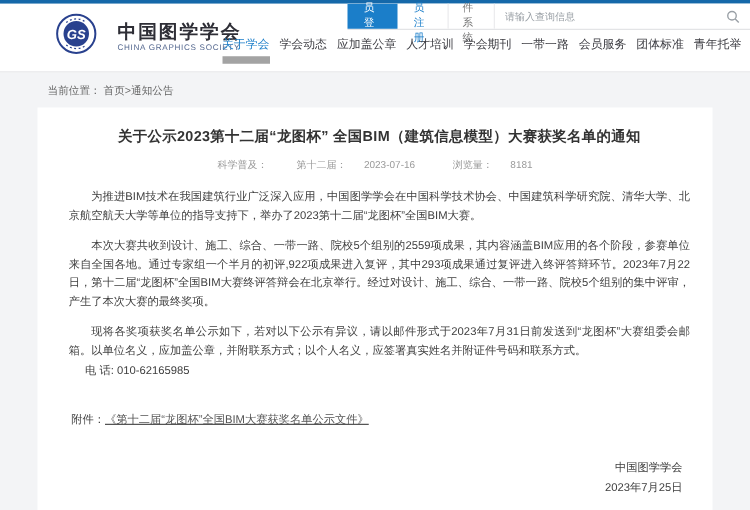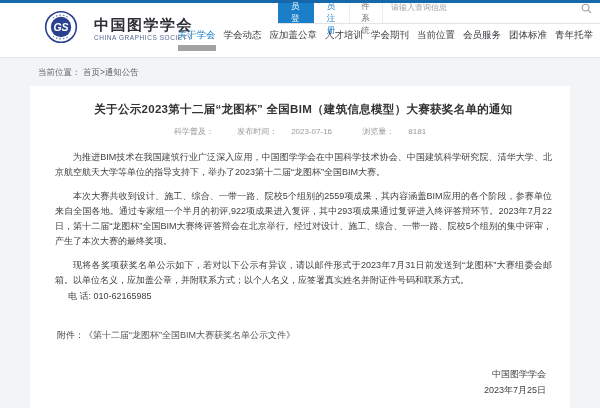--- a/index.html
+++ b/index.html
@@ -18,21 +18,21 @@
   .logo-cn { font-size:15px; font-weight:bold; color:#2e2e36; letter-spacing:1.5px; }
   .logo-en { font-size:6.5px; color:#55688f; letter-spacing:0.55px; margin-top:1px; }
   .utility {
     position:absolute; right:0; top:0; left:278px; height:21px;
     display:flex; align-items:stretch; background:#fff;
     border-bottom:1px solid #e3e4e6; font-size:8.5px;
   }
   .u-login { background:#1b7ec9; color:#fff; padding:0 13px; display:flex; align-items:center; cursor:pointer; }
   .u-reg { color:#1b7ec9; padding:0 13px; display:flex; align-items:center; border-right:1px solid #ececee; cursor:pointer; }
   .u-mail { color:#777; padding:0 11px; display:flex; align-items:center; border-right:1px solid #ececee; cursor:pointer; }
-  .u-search { display:flex; align-items:flex-start; padding:0 8px; gap:16px; flex:0 0 auto; }
+  .u-search { display:flex; align-items:center; padding:0 8px; gap:3px; flex:0 0 auto; }
   .u-search input {
     border:none; outline:none; font-size:8px; width:118px; color:#444;
     font-family:"Liberation Sans","DejaVu Sans",sans-serif; background:transparent;
   }
   .u-search input::placeholder { color:#9aa0a6; }
   .u-search-icon { display:flex; align-items:center; margin-left:56px; cursor:pointer; }
   .nav { position:absolute; right:7px; bottom:6px; display:flex; gap:8px; font-size:9.5px; color:#3c3c42; }
   .nav-item { cursor:pointer; padding-bottom:3px; white-space:nowrap; }
   .nav-item.active { color:#1b7ec9; border-bottom:6px solid #a3a3a3; }
   .breadcrumb { margin:9px 0 7px 38px; font-size:8.5px; color:#666; }
@@ -45,21 +45,21 @@
   .meta { text-align:center; font-size:8px; color:#9a9a9a; margin-top:9px; }
   .meta span { margin:0 7px; }
   .para {
     font-size:9px; color:#3f3f3f; line-height:15px;
     text-indent:2em; margin-top:9px; text-align:justify;
   }
   .para:first-of-type { margin-top:13px; }
   .contact { font-size:9px; color:#3f3f3f; line-height:15px; padding-left:13px; margin-top:1px; }
   .contact a { color:#3f3f3f; cursor:pointer; }
   .attach { margin-top:25px; font-size:9px; color:#444; padding-left:2px; }
-  .attach a { color:#555; cursor:pointer; }
+  .attach a { color:#555; text-decoration:underline; cursor:pointer; }
   .sign { text-align:right; font-size:9px; color:#3f3f3f; margin-top:24px; line-height:16px; padding-right:6px; }
 </style>
 </head>
 <body>
 
 <div class="topstrip"></div>
 
 <div class="header">
   <div class="logo">
     <span>
@@ -91,38 +91,38 @@
       </span>
     </div>
   </div>
 
   <div class="nav">
     <span class="nav-item active">关于学会</span>
     <span class="nav-item">学会动态</span>
     <span class="nav-item">应加盖公章</span>
     <span class="nav-item">人才培训</span>
     <span class="nav-item">学会期刊</span>
-    <span class="nav-item">当前位置</span>
+    <span class="nav-item">一带一路</span>
     <span class="nav-item">会员服务</span>
     <span class="nav-item">团体标准</span>
     <span class="nav-item">青年托举</span>
   </div>
 </div>
 
 <div class="breadcrumb">
   <span>当前位置：</span>
   <a>首页</a><span>&gt;</span><a>通知公告</a>
 </div>
 
 <div class="card">
   <div class="title">关于公示2023第十二届“龙图杯” 全国BIM（建筑信息模型）大赛获奖名单的通知</div>
 
   <div class="meta">
     <span>科学普及：</span>
-    <span><span>发布时间：</span><span>2023-07-16</span></span>
+    <span><span>第十二届：</span><span>2023-07-16</span></span>
     <span><span>浏览量：</span><span>8181</span></span>
   </div>
 
   <p class="para">为推进BIM技术在我国建筑行业广泛深入应用，中国图学学会在中国科学技术协会、中国建筑科学研究院、清华大学、北京航空航天大学等单位的指导支持下，举办了2023第十二届“龙图杯”全国BIM大赛。</p>
   <p class="para">本次大赛共收到设计、施工、综合、一带一路、院校5个组别的2559项成果，其内容涵盖BIM应用的各个阶段，参赛单位来自全国各地。通过专家组一个半月的初评,922项成果进入复评，其中293项成果通过复评进入终评答辩环节。2023年7月22日，第十二届“龙图杯”全国BIM大赛终评答辩会在北京举行。经过对设计、施工、综合、一带一路、院校5个组别的集中评审，产生了本次大赛的最终奖项。</p>
   <p class="para">现将各奖项获奖名单公示如下，若对以下公示有异议，请以邮件形式于2023年7月31日前发送到“龙图杯”大赛组委会邮箱。以单位名义，应加盖公章，并附联系方式；以个人名义，应签署真实姓名并附证件号码和联系方式。</p>
 
   <div class="contact"><span>电 话: </span><span>010-62165985</span></div>
 
   <div class="attach"><span>附件：</span><a>《第十二届“龙图杯”全国BIM大赛获奖名单公示文件》</a></div>

